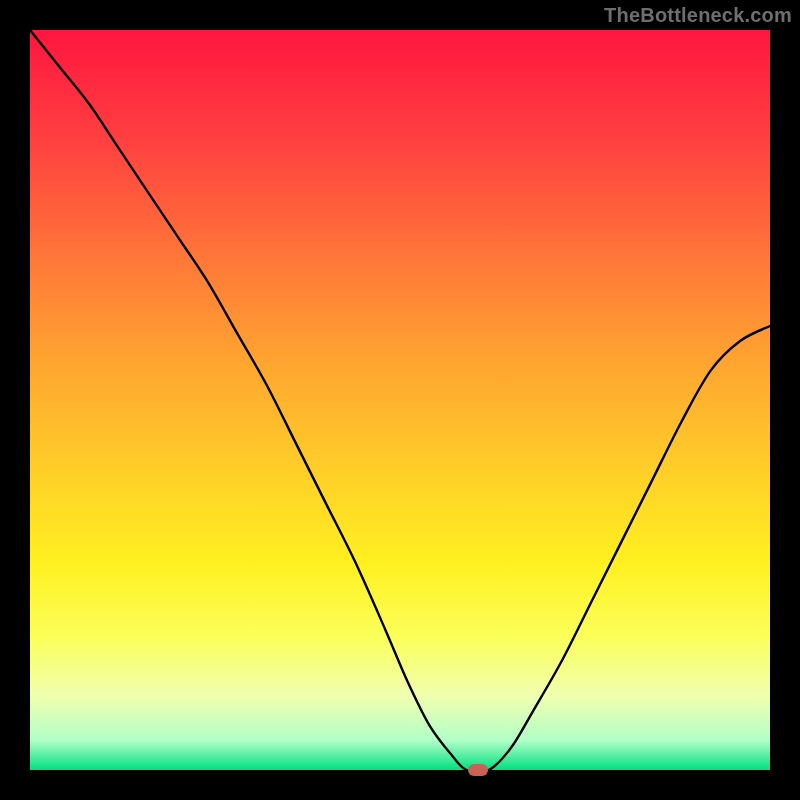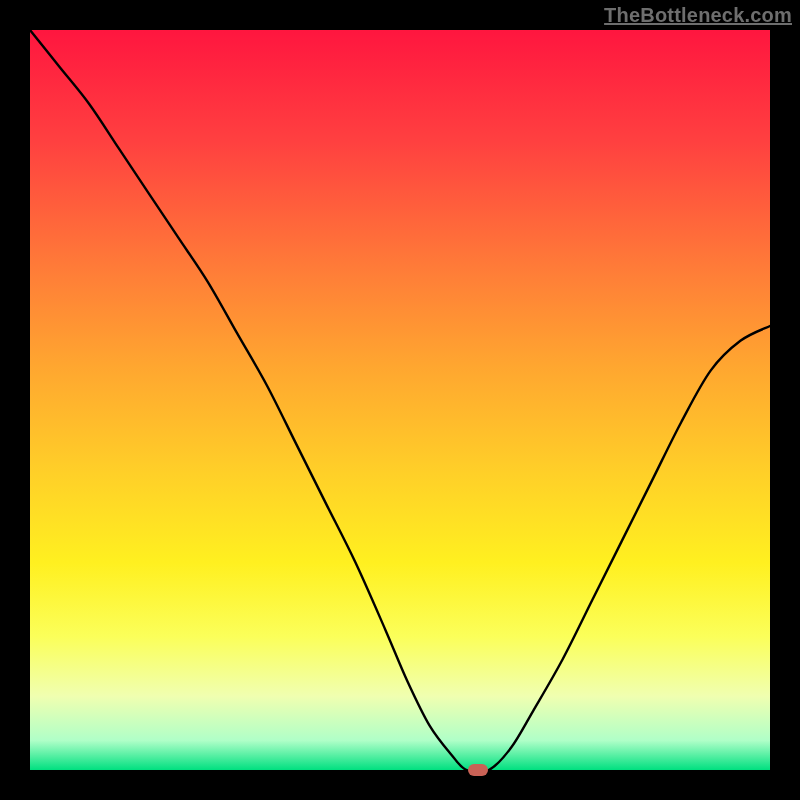--- a/index.html
+++ b/index.html
@@ -44,21 +44,20 @@
     background: #c96256;
     transform: translate(-50%, -50%);
   }
   .watermark {
     position: absolute;
     top: 4px;
     right: 8px;
     font: 600 20px Arial, Helvetica, sans-serif;
     color: #6e6e6e;
     letter-spacing: 0.2px;
-    text-decoration: underline;
   }
 </style>
 </head>
 <body>
 
 <div class="stage">
   <div class="plot-area">
     <svg class="curve" viewBox="0 0 740 740" preserveAspectRatio="none">
       <path id="curve-path" d="M 0 0 C 4.933333333333334 6.166666666666667, 19.733333333333334 24.666666666666664, 29.6 37 C 39.46666666666667 49.333333333333336, 49.333333333333336 60.43333333333334, 59.2 74 C 69.06666666666666 87.56666666666666, 78.93333333333334 103.59999999999998, 88.8 118.39999999999998 C 98.66666666666666 133.19999999999996, 108.53333333333333 147.99999999999994, 118.4 162.79999999999995 C 128.26666666666668 177.59999999999997, 138.13333333333333 192.40000000000003, 148 207.20000000000005 C 157.86666666666667 222.00000000000006, 167.73333333333332 235.56666666666663, 177.6 251.59999999999997 C 187.46666666666667 267.6333333333333, 197.33333333333334 286.1333333333334, 207.20000000000002 303.40000000000003 C 217.0666666666667 320.6666666666667, 226.93333333333334 336.7, 236.8 355.2 C 246.66666666666669 373.7, 256.5333333333333 394.66666666666663, 266.4 414.4 C 276.26666666666665 434.1333333333333, 286.1333333333333 453.8666666666667, 296 473.6 C 305.8666666666667 493.33333333333337, 315.73333333333335 511.8333333333333, 325.6 532.8 C 335.4666666666667 553.7666666666667, 346.56666666666666 579.6666666666666, 355.2 599.4 C 363.8333333333333 619.1333333333333, 370 635.1666666666667, 377.40000000000003 651.2 C 384.80000000000007 667.2333333333333, 392.20000000000005 683.2666666666667, 399.6 695.6 C 407 707.9333333333334, 415.6333333333333 717.8000000000001, 421.79999999999995 725.2 C 427.9666666666666 732.6, 430.4333333333333 737.5333333333333, 436.59999999999997 740 C 442.76666666666665 742.4666666666667, 451.4 743.7, 458.8 740 C 466.20000000000005 736.3, 473.6 727.6666666666666, 481 717.8 C 488.4 707.9333333333333, 494.5666666666667 695.5999999999999, 503.20000000000005 680.8 C 511.83333333333337 666, 522.9333333333333 647.5, 532.8 629 C 542.6666666666666 610.5, 552.5333333333333 589.5333333333333, 562.4 569.8 C 572.2666666666667 550.0666666666666, 582.1333333333333 530.3333333333334, 592 510.6 C 601.8666666666667 490.8666666666667, 611.7333333333333 471.1333333333333, 621.6 451.4 C 631.4666666666667 431.66666666666663, 641.3333333333334 410.70000000000005, 651.2 392.20000000000005 C 661.0666666666667 373.70000000000005, 670.9333333333334 353.96666666666664, 680.8000000000001 340.4 C 690.6666666666667 326.8333333333333, 700.5333333333333 318.2, 710.4 310.8 C 720.2666666666667 303.40000000000003, 735.0666666666666 298.4666666666667, 740 296" fill="none" stroke="#000" stroke-width="2.4" stroke-linecap="round" stroke-linejoin="round"></path>
     </svg>

